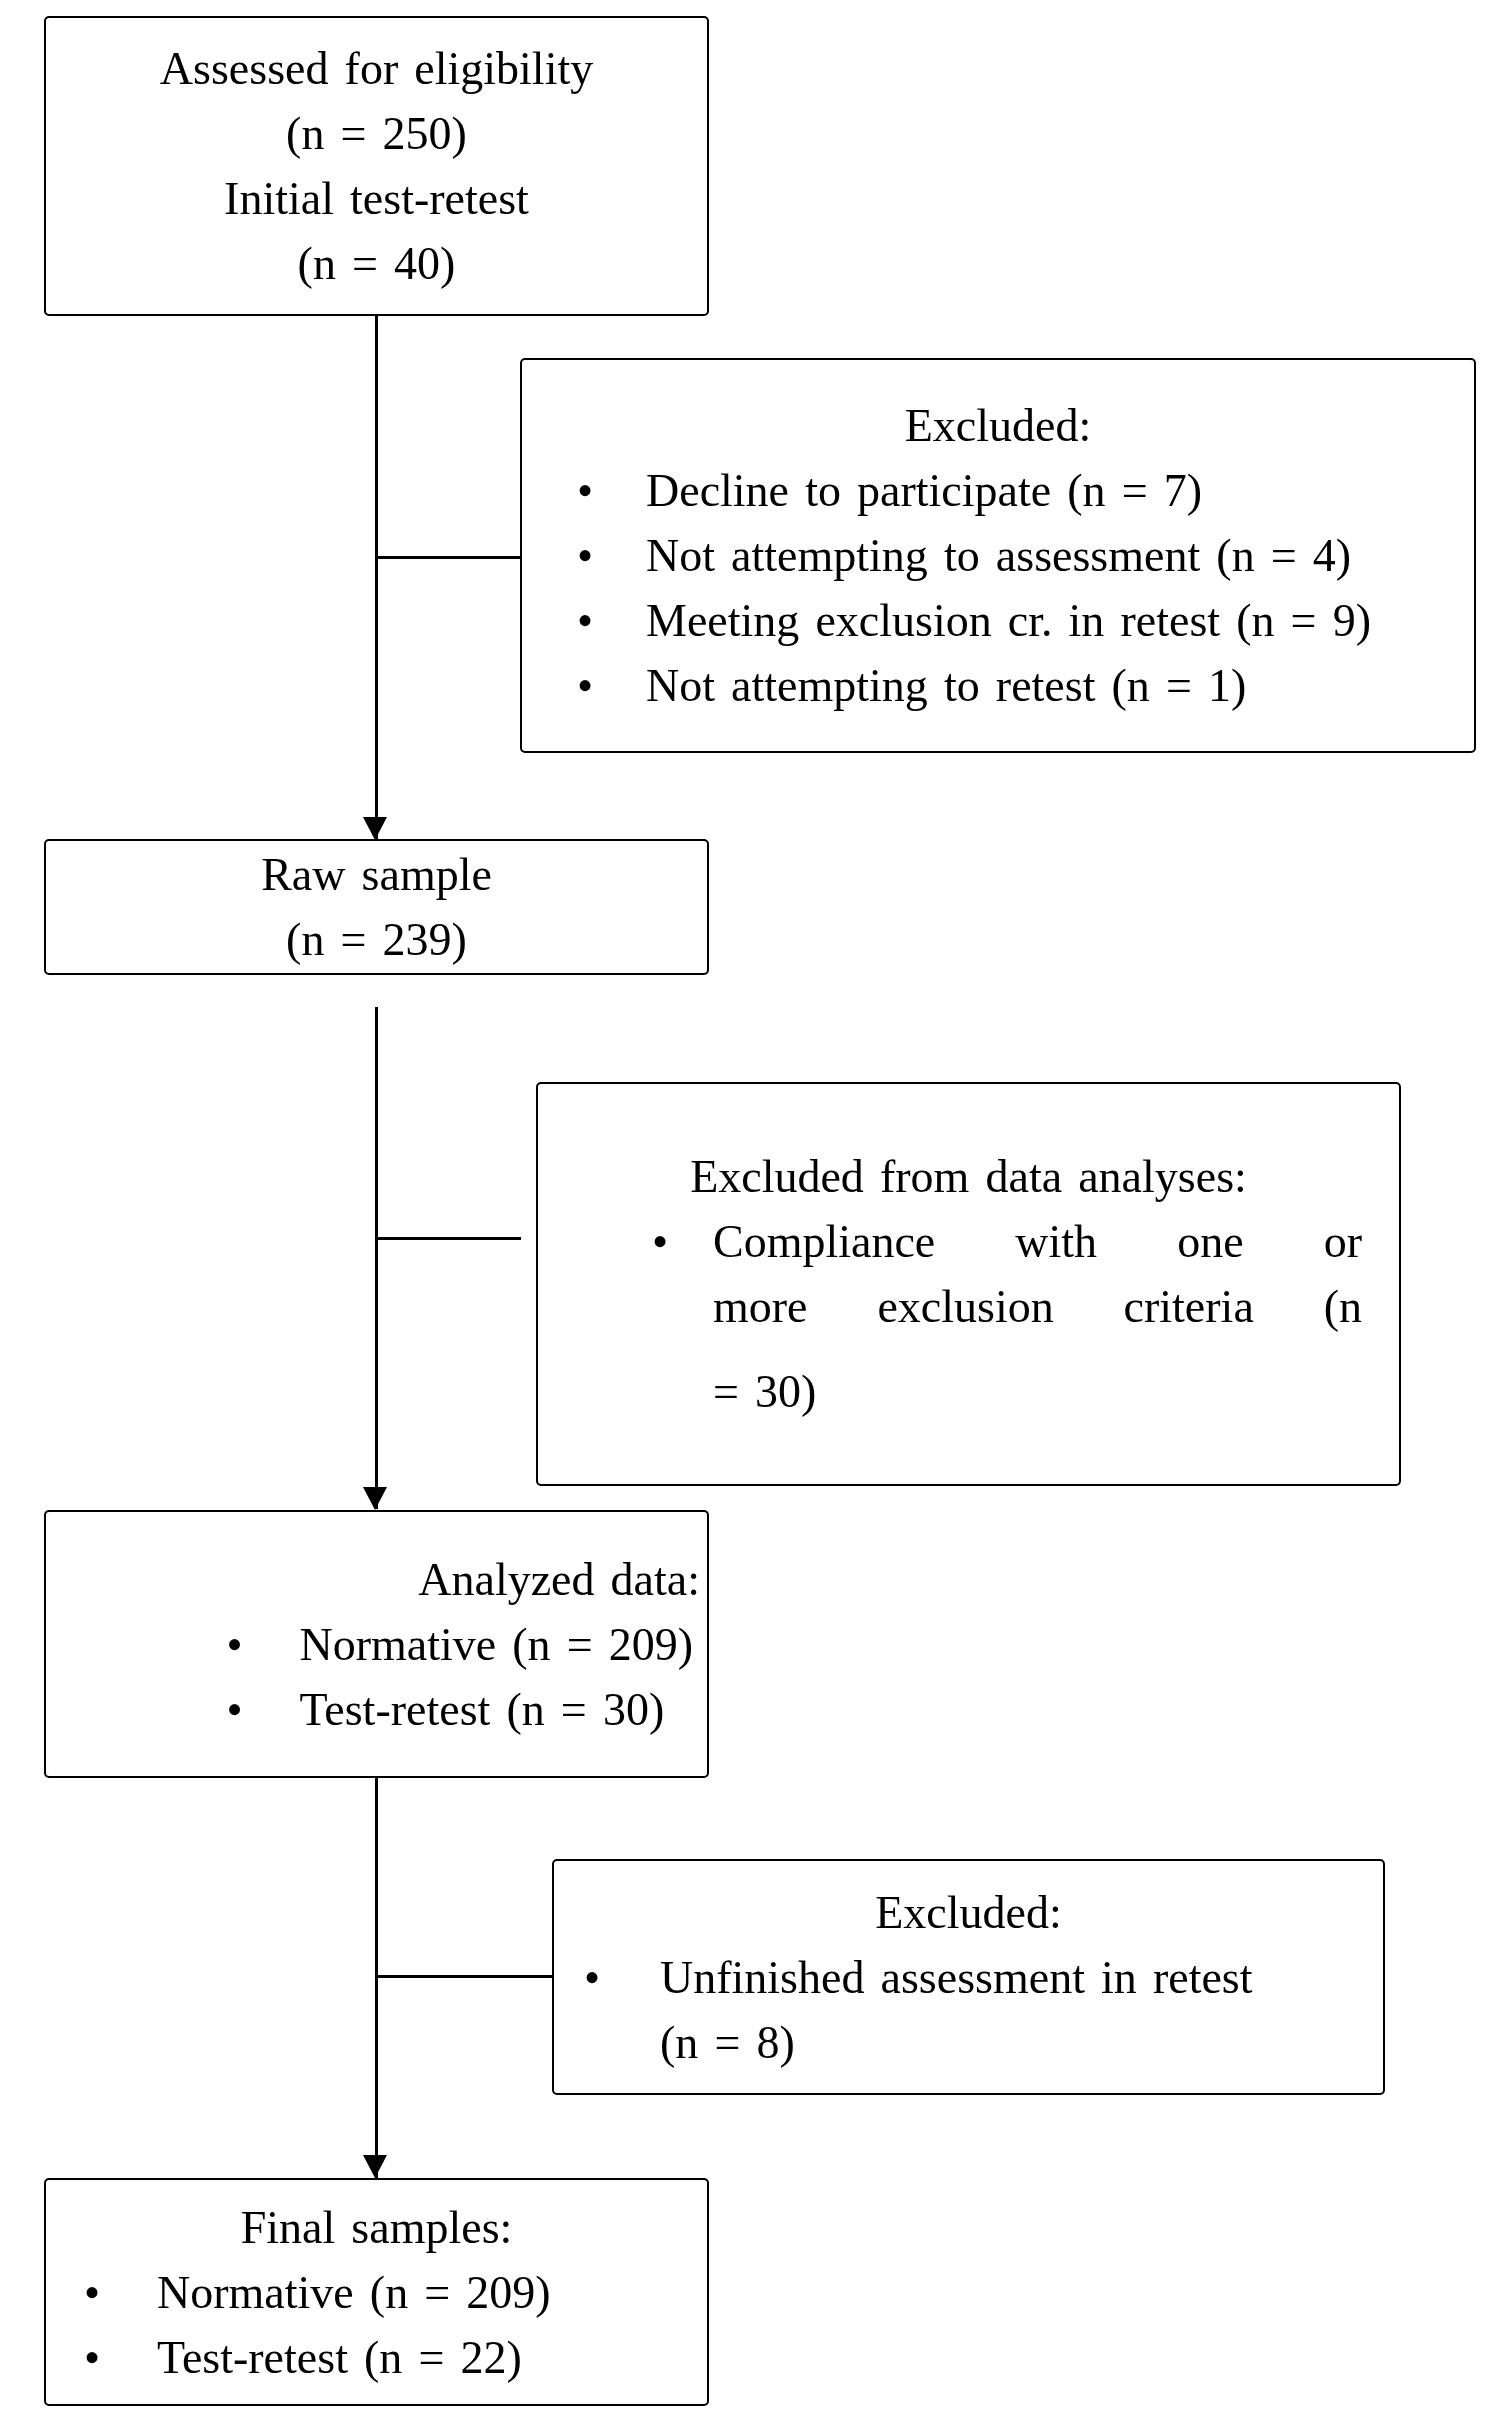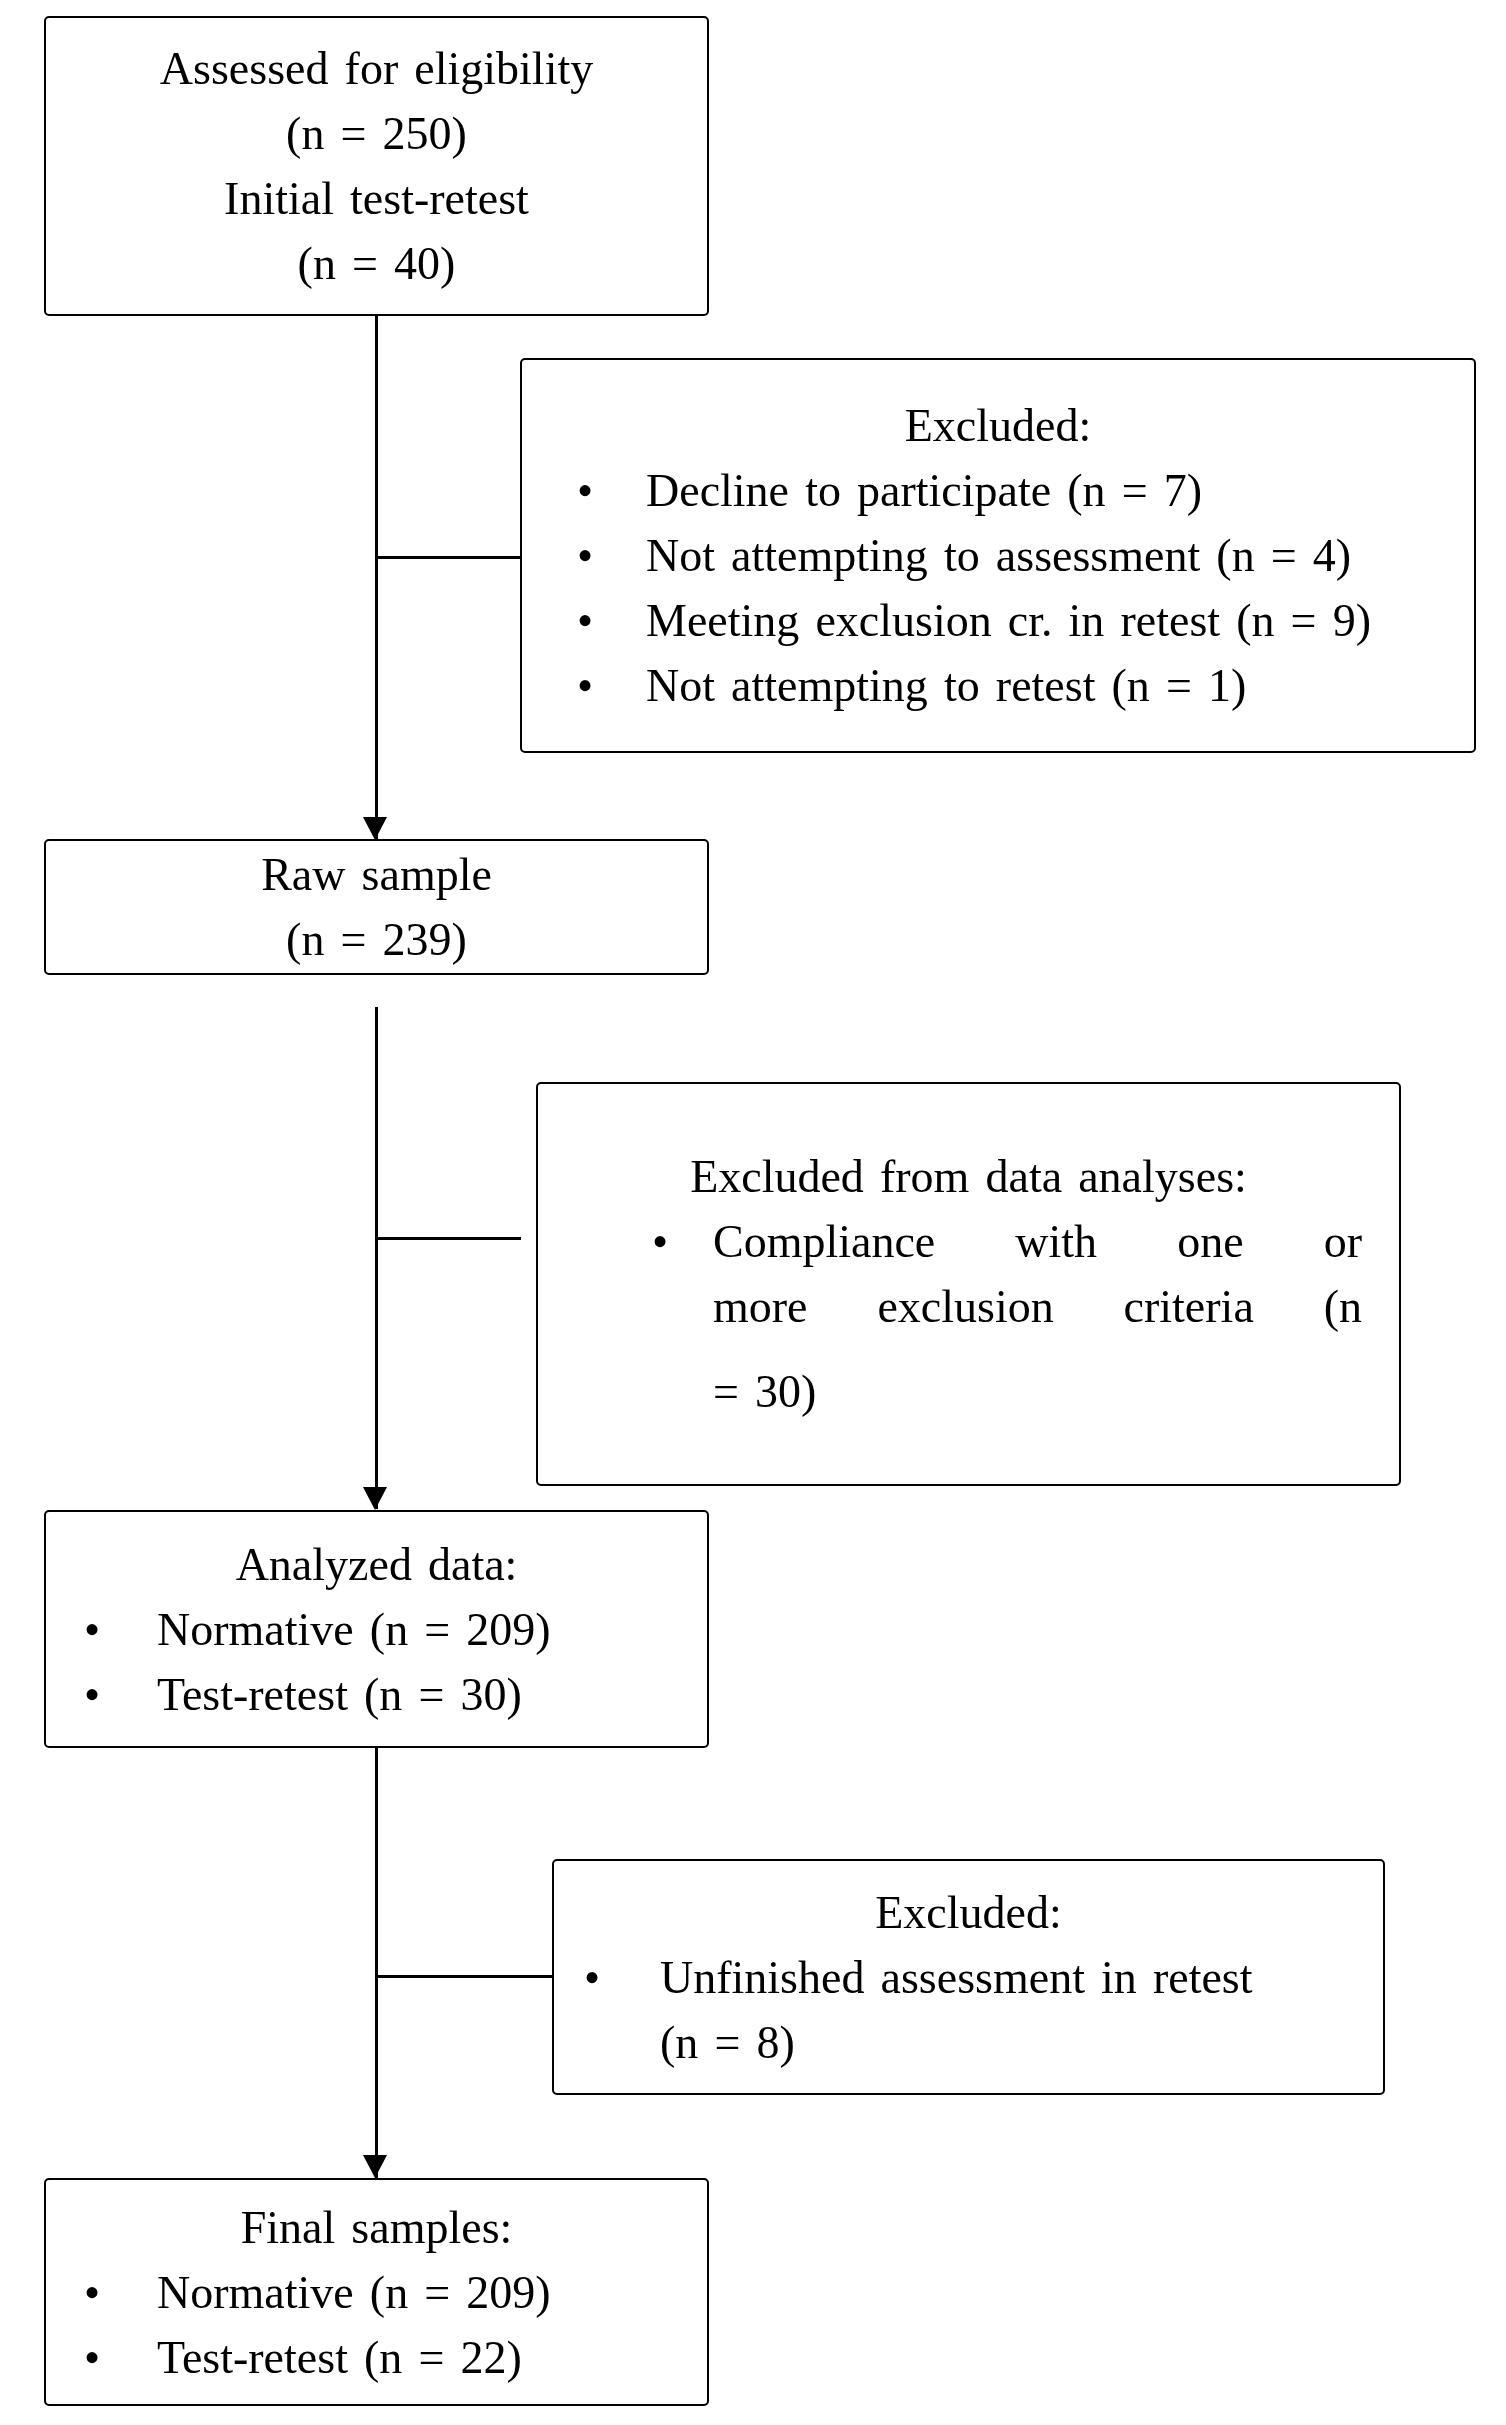--- a/index.html
+++ b/index.html
@@ -138,21 +138,21 @@
     <ul>
       <li>
         <span class="bullet">•</span>
         <div class="jline">Compliance with one or</div>
         <div class="jline">more exclusion criteria (n</div>
         <div class="jline last">= 30)</div>
       </li>
     </ul>
   </div>
 
-  <div class="box main" style="left:44px; top:1510px; width:665px; height:238px;">
+  <div class="box main" style="left:44px; top:1510px; width:665px; height:268px;align-items:flex-end;">
     <div class="title">Analyzed data:</div>
     <ul>
       <li>
         <span class="bullet">•</span>
         <span>Normative (n = 209)</span>
       </li>
       <li>
         <span class="bullet">•</span>
         <span>Test-retest (n = 30)</span>
       </li>

